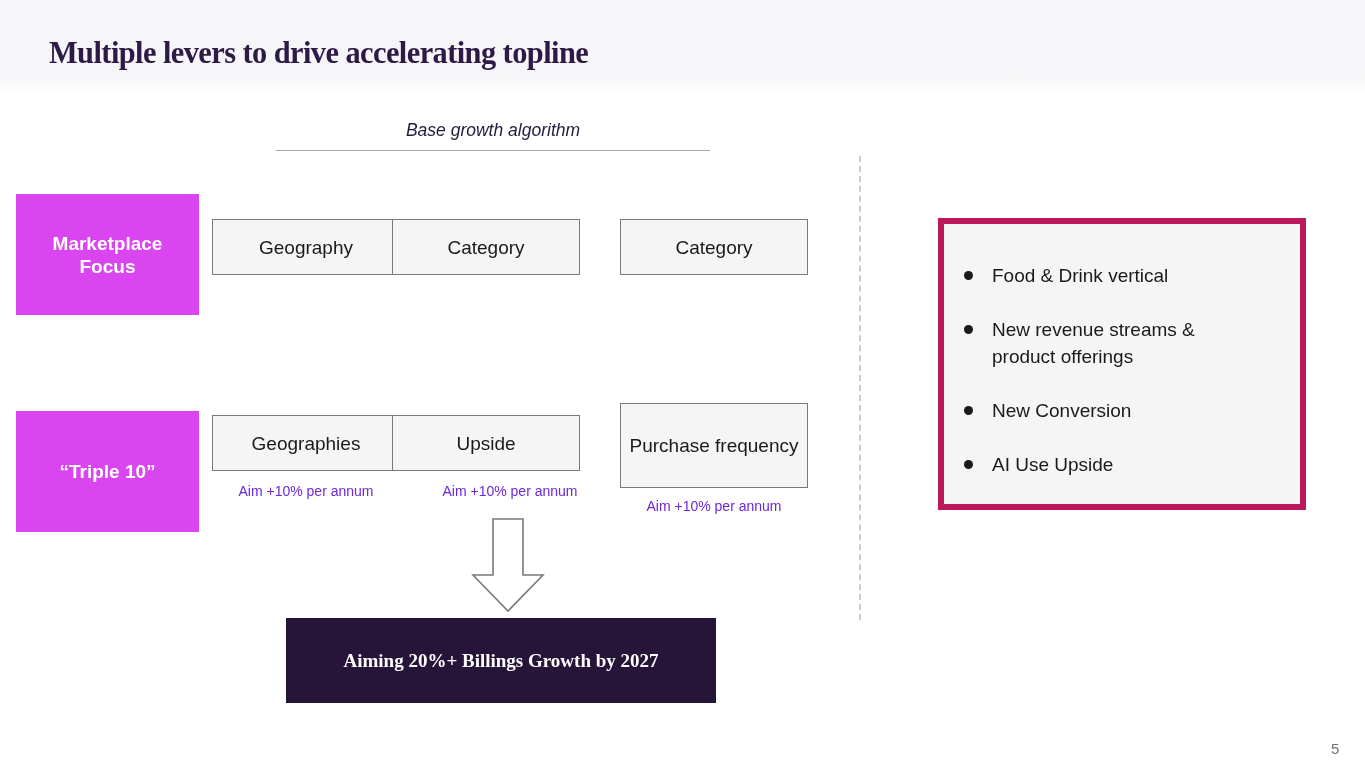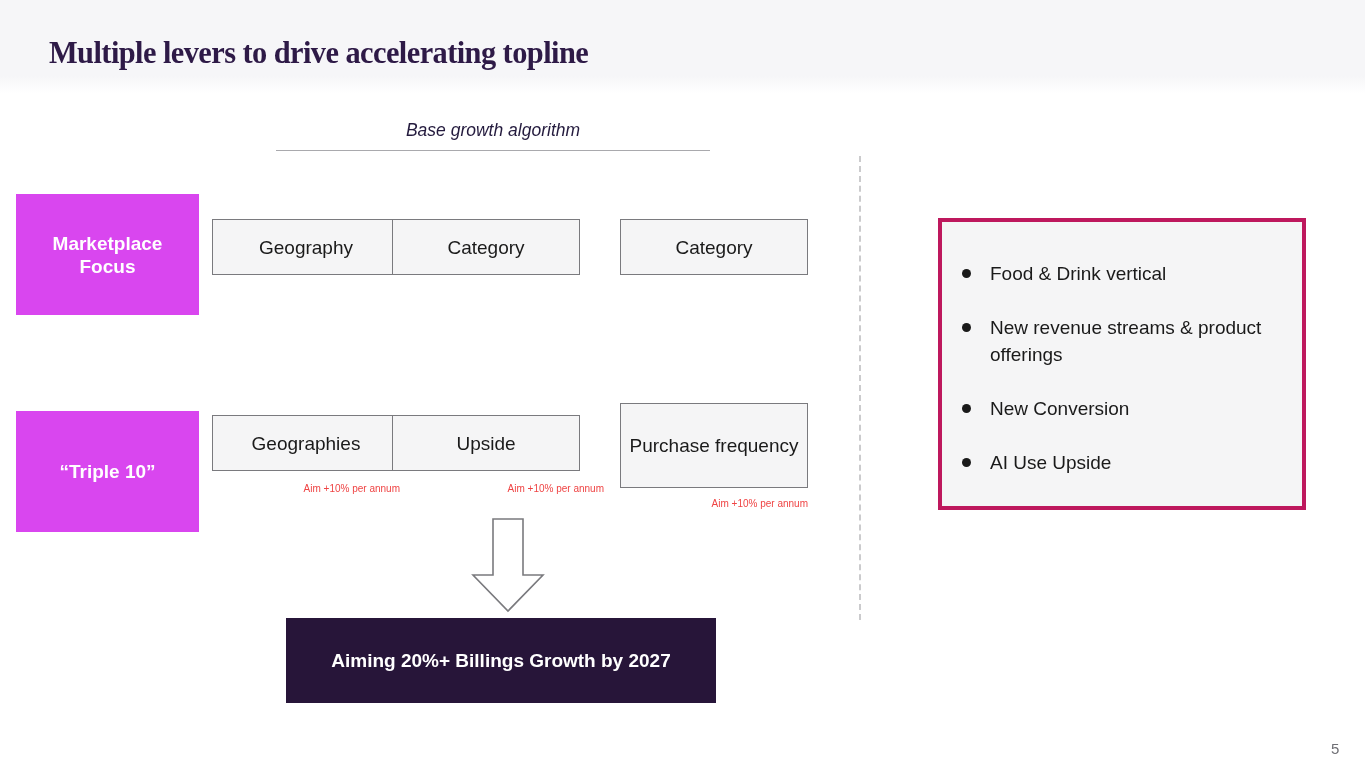--- a/index.html
+++ b/index.html
@@ -56,38 +56,38 @@
     font-size:19px;line-height:23px;color:#1a1a1a;
     box-sizing:border-box;padding:0 6px;
   }
   .light-box.r1{top:219px;}
   .light-box.r2{top:415px;}
   .light-box.c1{left:212px;}
   .light-box.c2{left:392px;}
   .light-box.c3{left:620px;}
   .light-box.tall{top:403px;height:85px;}
   .box-caption{
-    position:absolute;width:188px;text-align:right;
-    font-size:10px;color:#ef4444;
+    position:absolute;width:188px;text-align:center;
+    font-size:14px;color:#6d28d9;
   }
   .box-caption.c1{left:212px;top:483px;}
   .box-caption.c2{left:416px;top:483px;}
   .box-caption.c3{left:620px;top:498px;}
   
   .down-arrow{position:absolute;left:470px;top:518px;}
   
   .banner{
     position:absolute;left:286px;top:618px;width:430px;height:85px;
     background:#271539;color:#ffffff;font-weight:bold;font-size:19px;
-    display:flex;align-items:center;justify-content:center;text-align:center;
+    display:flex;align-items:center;justify-content:center;text-align:center;font-family:Liberation Serif, serif;
   }
   
   .upside-panel{
     position:absolute;left:938px;top:218px;width:368px;height:292px;
-    background:#f5f5f6;border:4px solid #be185d;box-sizing:border-box;
+    background:#f5f5f6;border:6px solid #be185d;box-sizing:border-box;
   }
   .upside-list{
     list-style:none;margin:0;padding:38px 40px 0 20px;
   }
   .upside-list li{
     display:flex;gap:19px;
     font-size:19px;line-height:27px;color:#1a1a1a;
     margin-bottom:27px;
   }
   .bullet-dot{

